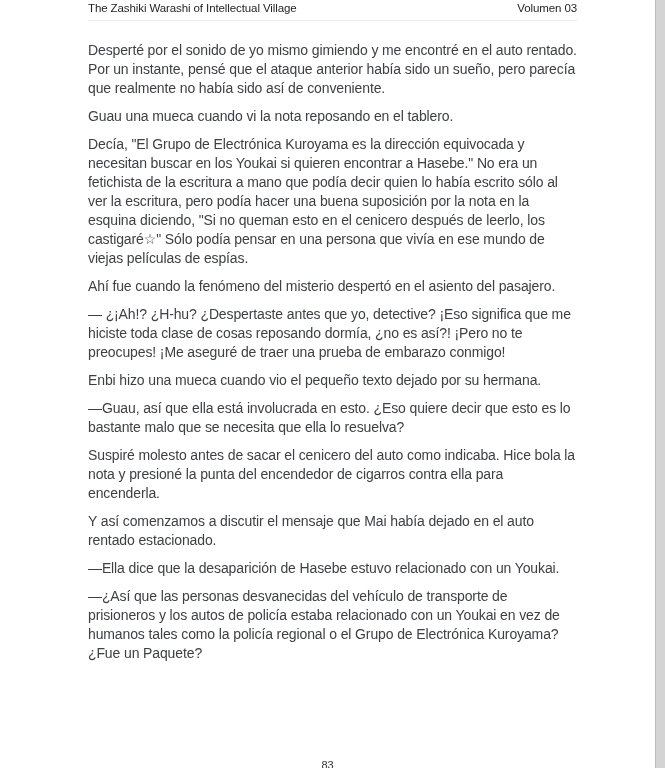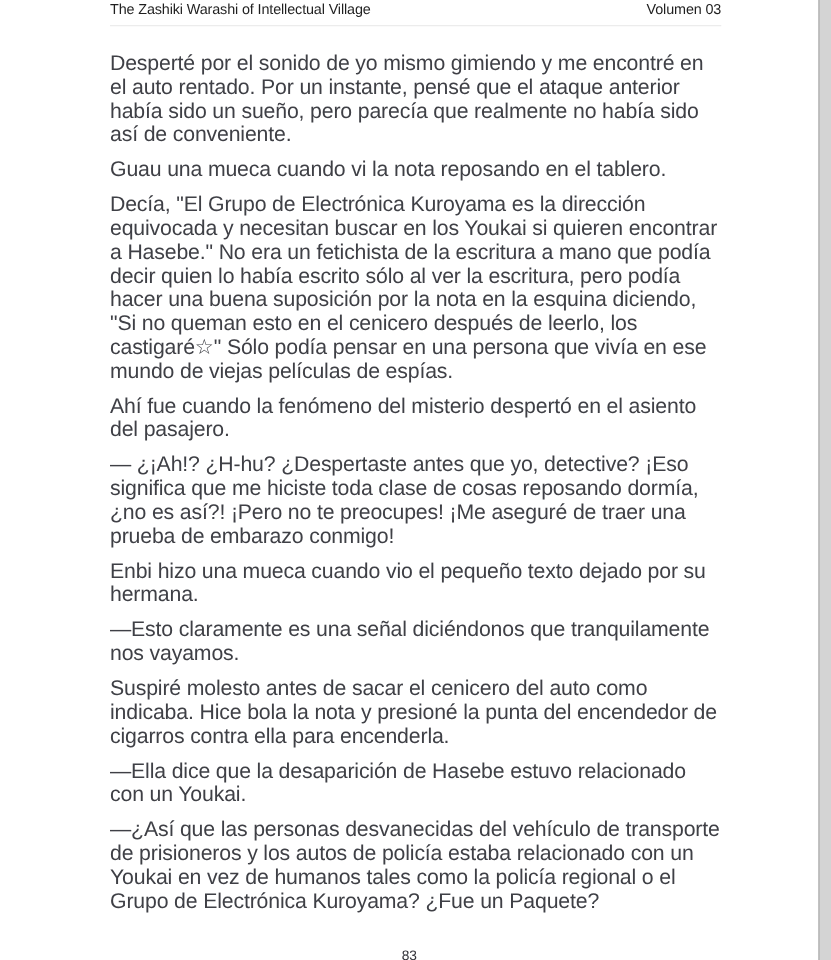--- a/index.html
+++ b/index.html
@@ -5,21 +5,21 @@
   * { margin: 0; padding: 0; box-sizing: border-box; }
   html, body {
     width: 665px; height: 768px;
     font-family: "Liberation Sans", "DejaVu Sans", sans-serif;
     background: #ffffff;
     overflow: hidden;
   }
   .stage {
     position: relative;
     width: 665px; height: 768px;
-    background: #000000;
+    background: #84cc16;
   }
   .page {
     position: absolute;
     left: 0; top: 0;
     width: 655px; height: 768px;
     background: #ffffff;
   }
   .gutter {
     position: absolute;
     right: 0; top: 0;
@@ -37,21 +37,21 @@
     font-size: 11.5px;
     color: #1f1f1f;
     letter-spacing: -0.1px;
     padding-bottom: 6px;
     border-bottom: 1px solid #ececec;
   }
   .page-body {
     position: absolute;
     left: 88px; top: 41px;
     width: 490px;
-    font-size: 17px;
+    font-size: 14px;
     line-height: 19px;
     letter-spacing: -0.12px;
     color: #3f4046;
   }
   .page-body p {
     margin: 0 0 9px 0;
     text-align: left;
   }
   .page-footer {
     position: absolute;
@@ -73,22 +73,23 @@
       <span>Volumen 03</span>
     </div>
 
     <div class="page-body" id="body-container">
         <p>Desperté por el sonido de yo mismo gimiendo y me encontré en el auto rentado. Por un instante, pensé que el ataque anterior había sido un sueño, pero parecía que realmente no había sido así de conveniente.</p>
         <p>Guau una mueca cuando vi la nota reposando en el tablero.</p>
         <p>Decía, "El Grupo de Electrónica Kuroyama es la dirección equivocada y necesitan buscar en los Youkai si quieren encontrar a Hasebe." No era un fetichista de la escritura a mano que podía decir quien lo había escrito sólo al ver la escritura, pero podía hacer una buena suposición por la nota en la esquina diciendo, "Si no queman esto en el cenicero después de leerlo, los castigaré☆" Sólo podía pensar en una persona que vivía en ese mundo de viejas películas de espías.</p>
         <p>Ahí fue cuando la fenómeno del misterio despertó en el asiento del pasajero.</p>
         <p>— ¿¡Ah!? ¿H-hu? ¿Despertaste antes que yo, detective? ¡Eso significa que me hiciste toda clase de cosas reposando dormía, ¿no es así?! ¡Pero no te preocupes! ¡Me aseguré de traer una prueba de embarazo conmigo!</p>
         <p>Enbi hizo una mueca cuando vio el pequeño texto dejado por su hermana.</p>
-        <p>—Esto claramente es una señal diciéndonos que tranquilamente nos vayamos.</p>
+        <p>—Guau, así que ella está involucrada en esto. ¿Eso quiere decir que esto es lo bastante malo que se necesita que ella lo resuelva?</p>
         <p>Suspiré molesto antes de sacar el cenicero del auto como indicaba. Hice bola la nota y presioné la punta del encendedor de cigarros contra ella para encenderla.</p>
+        <p>Y así comenzamos a discutir el mensaje que Mai había dejado en el auto rentado estacionado.</p>
         <p>—Ella dice que la desaparición de Hasebe estuvo relacionado con un Youkai.</p>
         <p>—¿Así que las personas desvanecidas del vehículo de transporte de prisioneros y los autos de policía estaba relacionado con un Youkai en vez de humanos tales como la policía regional o el Grupo de Electrónica Kuroyama? ¿Fue un Paquete?</p>
       </div>
 
     <div class="page-footer">83</div>
   </div>
 
   <div class="gutter"></div>
 </div>
 

